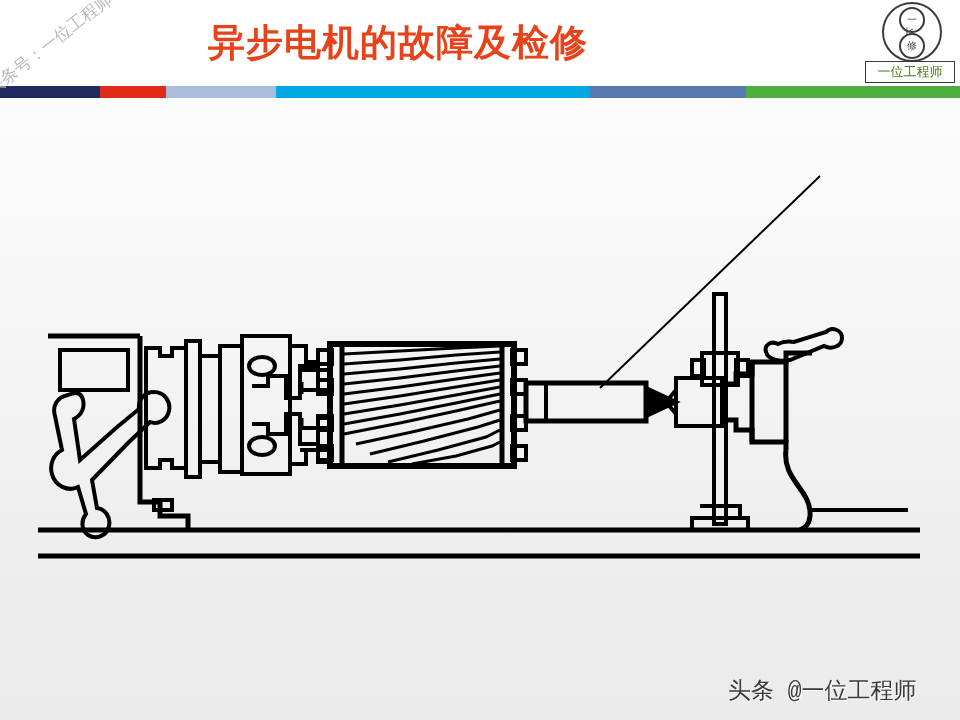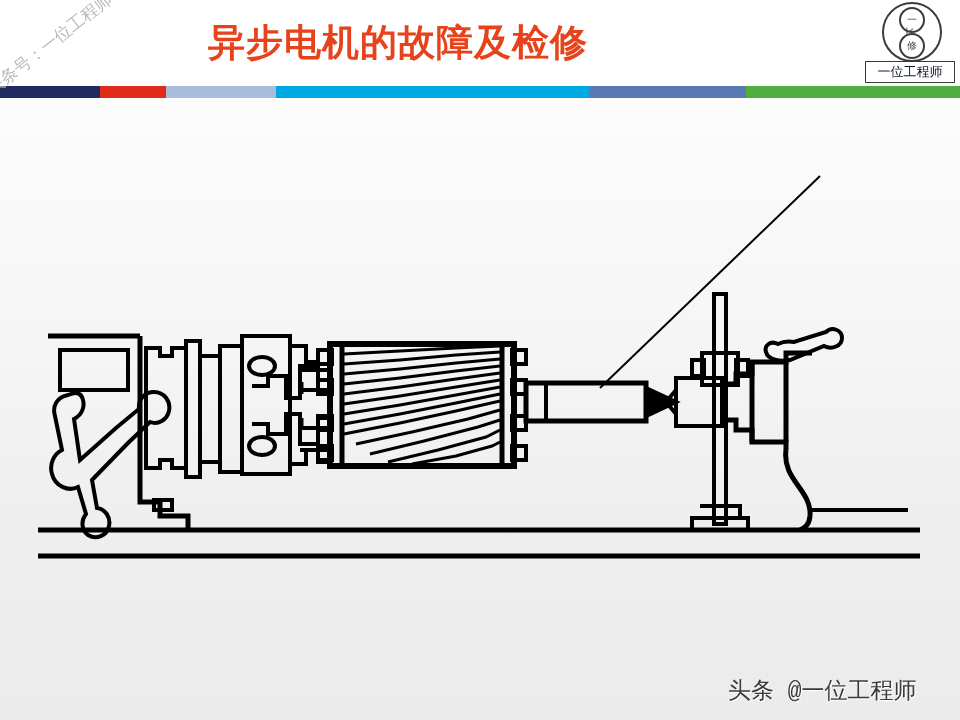--- a/index.html
+++ b/index.html
@@ -83,21 +83,21 @@
   }
   #logo-caption {
     position: absolute;
     left: 5px; top: 61px;
     width: 88px; height: 20px;
     border: 1px solid #3c3c3c;
     background: #ffffff;
     font-size: 13px;
     line-height: 20px;
     text-align: center;
-    color: #0f172a;
+    color: #4d7c0f;
     font-family: "DejaVu Sans", sans-serif;
     white-space: nowrap;
   }
   
   #watermark-top {
     position: absolute;
     left: -18px; top: 82px;
     font-size: 17px;
     color: #b9b9b9;
     transform: rotate(-38deg);

